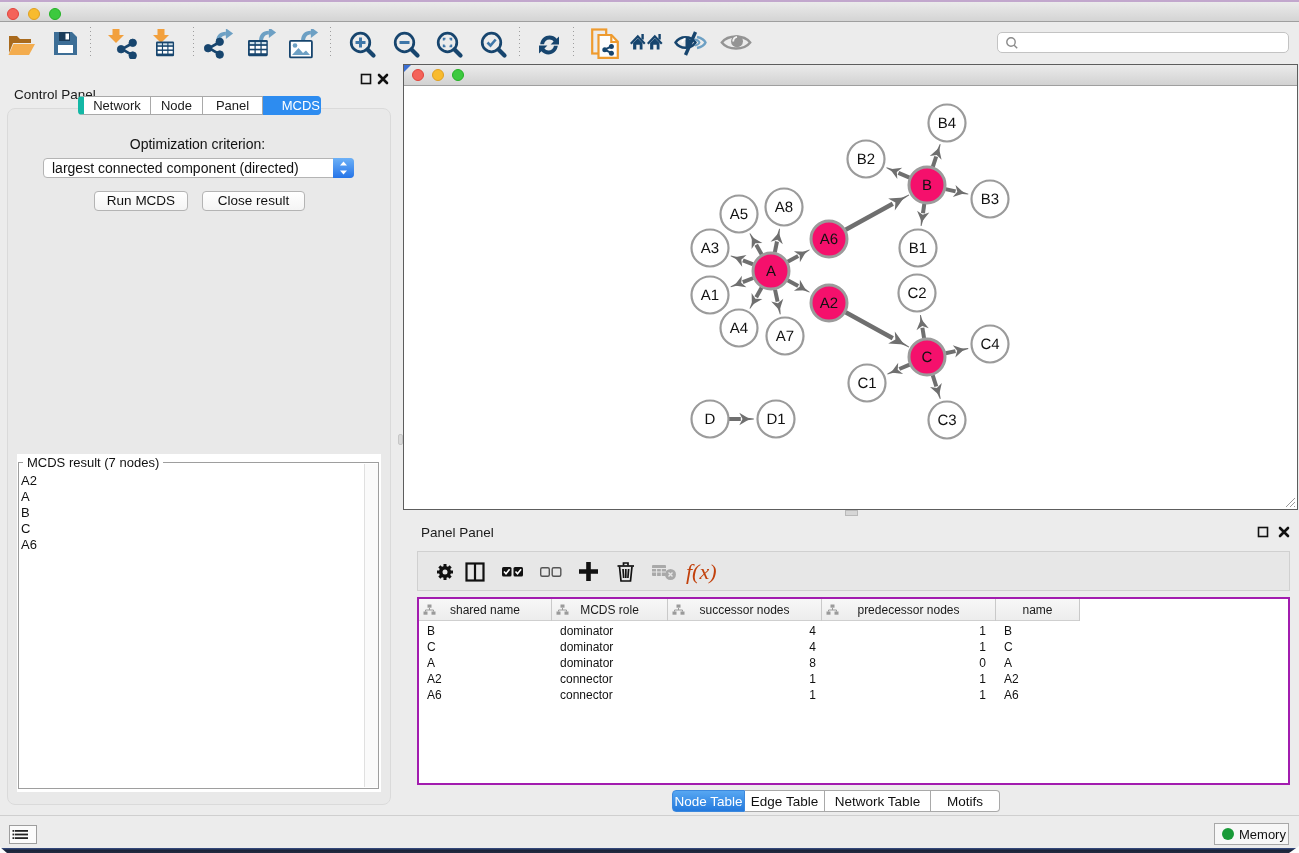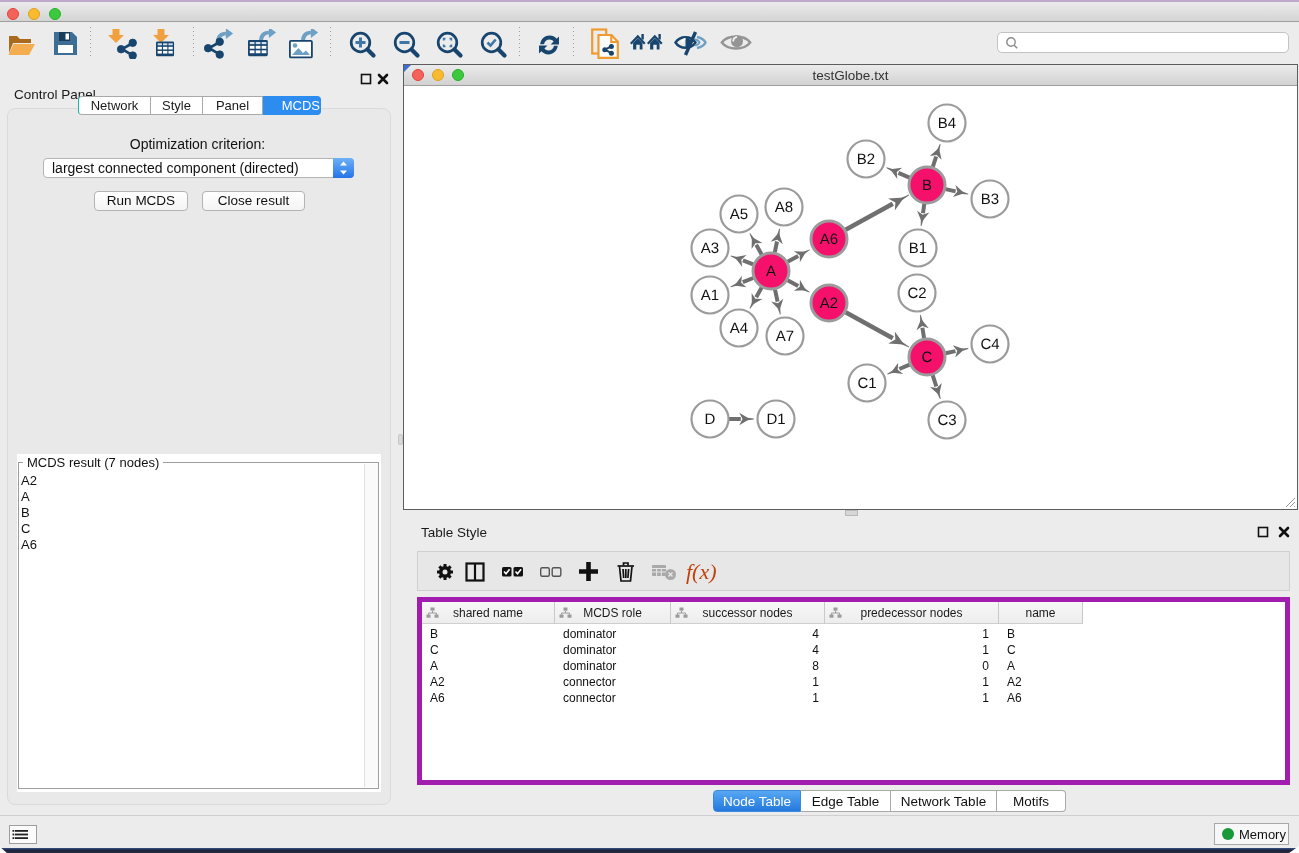--- a/index.html
+++ b/index.html
@@ -16,21 +16,21 @@
   background-image:repeating-linear-gradient(#9e9e9e 0 1px, transparent 1px 4px); }
 #search { position:absolute; left:997px; top:9px; width:292px; height:21px;
   background:#fff; border:1px solid #c3c3c3; border-radius:5px; }
 
 #cp-title { left:14px; top:71px; font-size:13.5px; color:#1a1a1a;margin-top:16px; }
 #cp-body { left:7px; top:108px; width:384px; height:697px; background:#e9e9e9;
   border-radius:8px; border:1px solid #dadada; }
 #cp-tabs { left:78px; top:96px; height:20px; display:flex; }
 .tab { height:19px; line-height:18px; font-size:13px; color:#1a1a1a; background:#fff;
   border:1px solid #a9a9a9; border-left:none; text-align:center; position:relative; z-index:3;}
-.tab.first { border-left:1px solid #14b8a6; border-radius:4px 0 0 4px; }
+.tab.first { border-left:6px solid #14b8a6; border-radius:4px 0 0 4px; }
 .tab.sel { background:#2d8cf0; color:#fff; border-color:#2d8cf0; border-radius:0 4px 4px 0;text-align:right; }
 #opt-label { left:0; top:136px; width:395px; text-align:center; font-size:14px; color:#111;}
 #combo { left:43px; top:158px; width:311px; height:20px; background:#fff;
   border:1px solid #b4b4b4; border-radius:4px; font-size:14px; color:#111;
   line-height:18px; padding-left:8px; }
 #combo .btn { position:absolute; right:-1px; top:-1px; width:21px; height:20px;
   border-radius:0 4px 4px 0; background:linear-gradient(#6db1f7,#2574e8); }
 .pushbtn { position:absolute; top:191px; height:20px; background:linear-gradient(#ffffff,#f4f4f4);
   border:1px solid #b4b4b4; border-radius:4px; font-size:13.5px; color:#111;
   text-align:center; line-height:18px; }
@@ -49,21 +49,21 @@
   background:#fff; }
 #net-titlebar { position:absolute; left:0; top:0; right:0; height:21px;
   background:linear-gradient(#ebebeb,#d2d2d2); border-bottom:1px solid #9f9f9f; }
 #net-titlebar .t { position:absolute; left:0; right:0; top:3px; text-align:center;
   font-size:13.5px; color:#333; transform:translateZ(0); }
 
 #tp-title { left:421px; top:525px; font-size:13.5px; color:#1a1a1a; }
 #tp-toolbar { left:417px; top:551px; width:873px; height:40px;
   background:#e7e7e7; border:1px solid #d0d0d0; }
 #tp-table { left:417px; top:597px; width:873px; height:188px; background:#fff;
-  border:5px solid #a21caf; }
+  border:2px solid #a21caf; }
 #tp-head { position:absolute; left:0; top:0; height:22px; width:660px;
   background:linear-gradient(#f7f7f7,#ededed); border-bottom:1px solid #cfcfcf; }
 .hcell { position:absolute; top:0; height:22px; border-right:1px solid #c9c9c9;
   font-size:12px; color:#1a1a1a; text-align:center; line-height:22px; }
 .trow { position:absolute; font-size:12px; color:#111; height:16px; line-height:16px; }
 
 #bt-tabs { left:672px; top:790px; height:22px; display:flex; }
 .btab { height:22px; line-height:21px; font-size:13.5px; color:#111; background:#fff;
   border:1px solid #a9a9a9; border-left:none; text-align:center; }
 .btab.sel { background:linear-gradient(#57a7f2,#2379dd); color:#fff; border-color:#3c88dd;
@@ -246,21 +246,21 @@
 </div>
 
 <div class="abs" id="cp-title">Control Panel</div>
 <svg class="abs" style="left:360px;top:73px" width="30" height="12" viewBox="0 0 30 12">
   <rect x="1.5" y="1.5" width="9" height="9" fill="none" stroke="#111" stroke-width="1.6"></rect>
   <path d="M19 2 L27 10 M27 2 L19 10" stroke="#111" stroke-width="2.6" stroke-linecap="round"></path>
 </svg>
 <div class="abs" id="cp-body"></div>
 <div class="abs" id="cp-tabs">
   <div class="tab first" style="width:73px;">Network</div>
-    <div class="tab" style="width:52px;">Style</div>
+    <div class="tab" style="width:52px;">Node</div>
     <div class="tab" style="width:60px;">Panel</div>
     <div class="tab sel" style="width:58px;">MCDS</div>
 </div>
 <div class="abs" id="opt-label">Optimization criterion:</div>
 <div class="abs" id="combo">largest connected component (directed)
   <div class="btn"><svg width="21" height="20" viewBox="0 0 21 20">
         <path d="M10.5 3.5 L14 7.5 L7 7.5 Z" fill="#fff"></path>
         <path d="M10.5 16.5 L14 12.5 L7 12.5 Z" fill="#fff"></path>
       </svg></div>
 </div>
@@ -278,21 +278,20 @@
     </ul>
   <div class="sb"></div>
 </div>
 
 <div class="abs" id="netwin">
   <div style="position:absolute;left:0;top:0;width:7px;height:7px;background:#3b6fd4;clip-path:polygon(0 0,100% 0,0 100%);z-index:5;"></div>
   <div id="net-titlebar">
     <div class="tl" style="left:8px;top:4px;background:#f4635a;border:1px solid #e1443c;"></div>
     <div class="tl" style="left:28px;top:4px;background:#f8bb2e;border:1px solid #e0a021;"></div>
     <div class="tl" style="left:48px;top:4px;background:#3dc93f;border:1px solid #24b226;"></div>
-    <div class="t">testGlobe.txt</div>
   </div>
   <svg style="position:absolute;left:0;top:22px;transform:translateZ(0)" width="893" height="423" viewBox="0 0 893 423" font-family="&quot;Liberation Sans&quot;,sans-serif" text-rendering="geometricPrecision">
 <line x1="349.3" y1="191.0" x2="338.8" y2="195.1" stroke="#6f6f6f" stroke-width="4.0"></line>
 <path d="M334.2 195.3 L326.5 199.5 L326.8 200.2 L335.3 198.1 Z" fill="#6f6f6f"></path>
 <path d="M330.4 198.4 L337.9 188.8 L337.2 195.7 L342.4 200.3 Z" fill="#6f6f6f"></path>
 <line x1="349.2" y1="177.3" x2="338.9" y2="173.4" stroke="#6f6f6f" stroke-width="4.0"></line>
 <path d="M335.4 170.5 L326.9 168.5 L326.6 169.2 L334.4 173.3 Z" fill="#6f6f6f"></path>
 <path d="M330.6 170.3 L342.5 168.1 L337.3 172.8 L338.2 179.7 Z" fill="#6f6f6f"></path>
 <line x1="357.7" y1="200.6" x2="352.2" y2="210.3" stroke="#6f6f6f" stroke-width="4.0"></line>
 <path d="M348.8 213.3 L345.5 221.4 L346.2 221.8 L351.4 214.8 Z" fill="#6f6f6f"></path>
@@ -390,21 +389,21 @@
 
   </svg>
   <svg style="position:absolute;right:1px;bottom:1px" width="12" height="12" viewBox="0 0 12 12">
       <path d="M11 2 L2 11 M11 6 L6 11 M11 10 L10 11" stroke="#9a9a9a" stroke-width="1"></path>
     </svg>
 </div>
 
 <div class="abs" style="left:398px;top:434px;width:5px;height:11px;background:#d9d9d9;border:1px solid #c6c6c6;border-radius:2px;"></div>
 <div class="abs" style="left:845px;top:510px;width:13px;height:6px;background:#d6d6d6;border:1px solid #b9b9b9;"></div>
 
-<div class="abs" id="tp-title">Table Style</div>
+<div class="abs" id="tp-title">Panel Panel</div>
 <svg class="abs" style="left:1257px;top:526px" width="34" height="12" viewBox="0 0 34 12">
   <rect x="1.5" y="1.5" width="9" height="9" fill="none" stroke="#111" stroke-width="1.6"></rect>
   <path d="M23 2 L31 10 M31 2 L23 10" stroke="#111" stroke-width="2.6" stroke-linecap="round"></path>
 </svg>
 <div class="abs" id="tp-toolbar">
 <svg style="position:absolute;left:16px;top:9px" width="22" height="22" viewBox="0 0 22 22">
       <g fill="#111">
         <circle cx="11" cy="11" r="6.1"></circle>
         <rect x="9.5" y="3" width="3" height="16" transform="rotate(0 11 11)"></rect>
         <rect x="9.5" y="3" width="3" height="16" transform="rotate(45 11 11)"></rect>
@@ -510,22 +509,22 @@
 <div class="trow" style="left:249px;top:72px;width:148px;text-align:right;">1</div>
 <div class="trow" style="left:403px;top:72px;width:164px;text-align:right;">1</div>
 <div class="trow" style="left:585px;top:72px;">A2</div>
 <div class="trow" style="left:8px;top:88px;">A6</div>
 <div class="trow" style="left:141px;top:88px;">connector</div>
 <div class="trow" style="left:249px;top:88px;width:148px;text-align:right;">1</div>
 <div class="trow" style="left:403px;top:88px;width:164px;text-align:right;">1</div>
 <div class="trow" style="left:585px;top:88px;">A6</div>
 </div>
 <div class="abs" id="bt-tabs">
-  <div class="btab sel" style="width:88px;margin-left:41px;">Node Table</div>
-    <div class="btab" style="width:90px;">Edge Table</div>
+  <div class="btab sel" style="width:73px;">Node Table</div>
+    <div class="btab" style="width:80px;">Edge Table</div>
     <div class="btab" style="width:106px;">Network Table</div>
     <div class="btab last" style="width:69px;">Motifs</div>
 </div>
 
 <div class="abs" id="statusbar">
   <div id="listbtn"><svg width="23" height="17" viewBox="0 0 23 17">
         <g fill="#222">
           <rect x="5" y="4" width="13" height="1.8"></rect>
           <rect x="5" y="7.6" width="13" height="1.8"></rect>
           <rect x="5" y="11.2" width="13" height="1.8"></rect>

